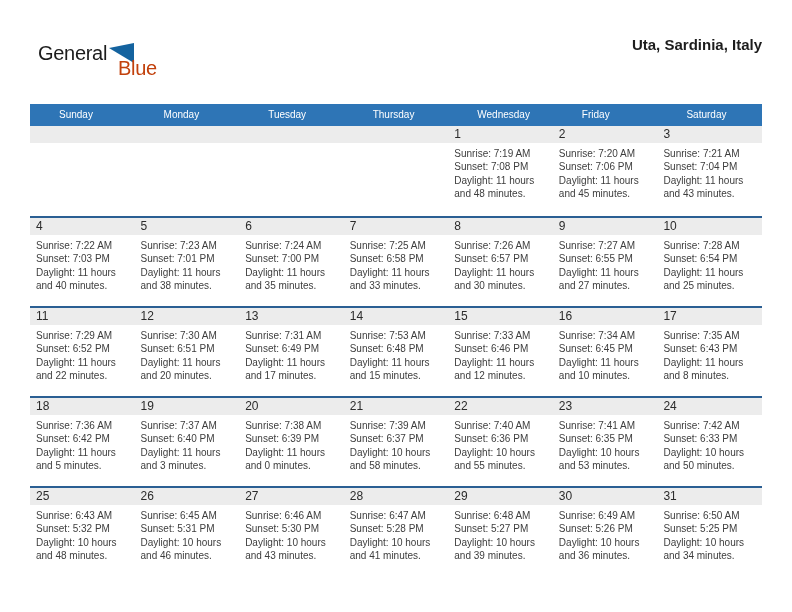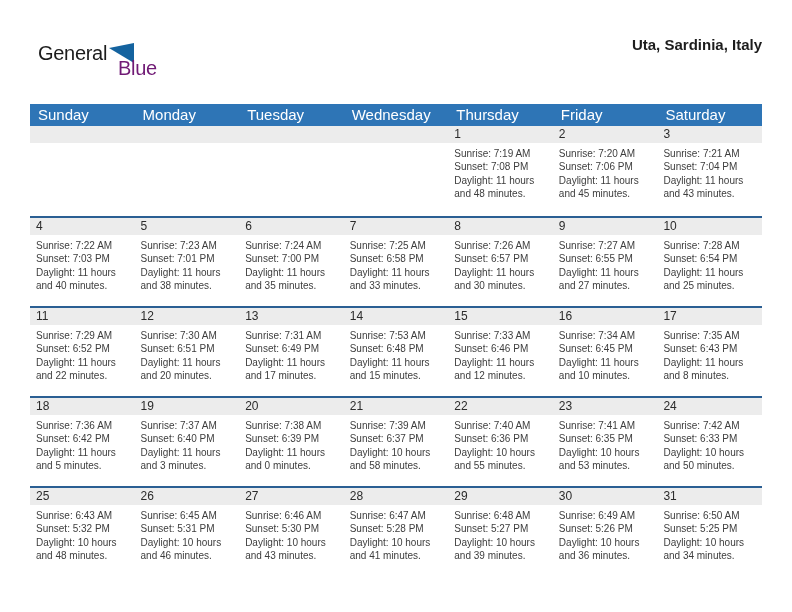--- a/index.html
+++ b/index.html
@@ -4,32 +4,32 @@
 <style>
   * { margin: 0; padding: 0; box-sizing: border-box; }
   html, body { width: 792px; height: 612px; background: #ffffff; overflow: hidden; }
   body { position: relative; font-family: "Liberation Sans", sans-serif; color: #333; }
 
   
   .logo { position: absolute; left: 38px; top: 42px; }
   .logo-line1 { display: flex; align-items: center; }
   .logo-general { font-size: 20px; font-weight: 400; color: #1c1c1c; letter-spacing: -0.3px; line-height: 20px; }
   .logo-triangle { margin-left: 2px; margin-top: 1px; }
-  .logo-blue { font-size: 20px; color: #701a75; letter-spacing: -0.3px; line-height: 18px; margin: -4px 0 0 80px; text-align: right; }
+  .logo-blue { font-size: 20px; color: #c2410c; letter-spacing: -0.3px; line-height: 18px; margin: -4px 0 0 80px; text-align: right; }
 
   
   .title-block { position: absolute; top: 36px; right: 30px; text-align: right; }
   .page-title { font-size: 25px; color: #1d1d1d; letter-spacing: 0.2px; }
   .page-subtitle { margin-top: 0; font-size: 15px; font-weight: bold; color: #1d1d1d; }
 
   
   .calendar { position: absolute; left: 30px; top: 104px; width: 732px; }
   .day-header-row { display: grid; grid-template-columns: repeat(7, 1fr); background: #2e75b6; height: 22px; }
-  .day-header { color: #ffffff; font-size: 15px; line-height: 22px; padding-left: 8px;
-                white-space: nowrap; overflow: hidden; }
+  .day-header { color: #ffffff; font-size: 10px; line-height: 22px; padding-left: 8px;
+                white-space: nowrap; overflow: hidden; margin-left: 21px; }
   .week-row { display: grid; grid-template-columns: repeat(7, 1fr); height: 90px; }
   .week-row.bordered { border-top: 2px solid #2b5f93; }
   .cell { overflow: hidden; }
   .band { background: #ececec; height: 17px; }
   .day-num { font-size: 12px; color: #2b2b2b; line-height: 17px; padding-left: 6px; }
   .details { padding: 4px 4px 0 6px; font-size: 10px; line-height: 13.4px; color: #3d3d3d; }
 </style>
 </head>
 <body>
 
@@ -45,22 +45,22 @@
 
 <div class="title-block">
   <div class="page-subtitle">Uta, Sardinia, Italy</div>
 </div>
 
 <div class="calendar">
   <div class="day-header-row">
       <div class="day-header">Sunday</div>
       <div class="day-header">Monday</div>
       <div class="day-header">Tuesday</div>
+      <div class="day-header">Thursday</div>
       <div class="day-header">Wednesday</div>
-      <div class="day-header">Thursday</div>
       <div class="day-header">Friday</div>
       <div class="day-header">Saturday</div>
     </div>
   <div id="weeks-container">
       <div class="week-row">
         <div class="cell">
           <div class="band"></div>
         </div>
         <div class="cell">
           <div class="band"></div>

